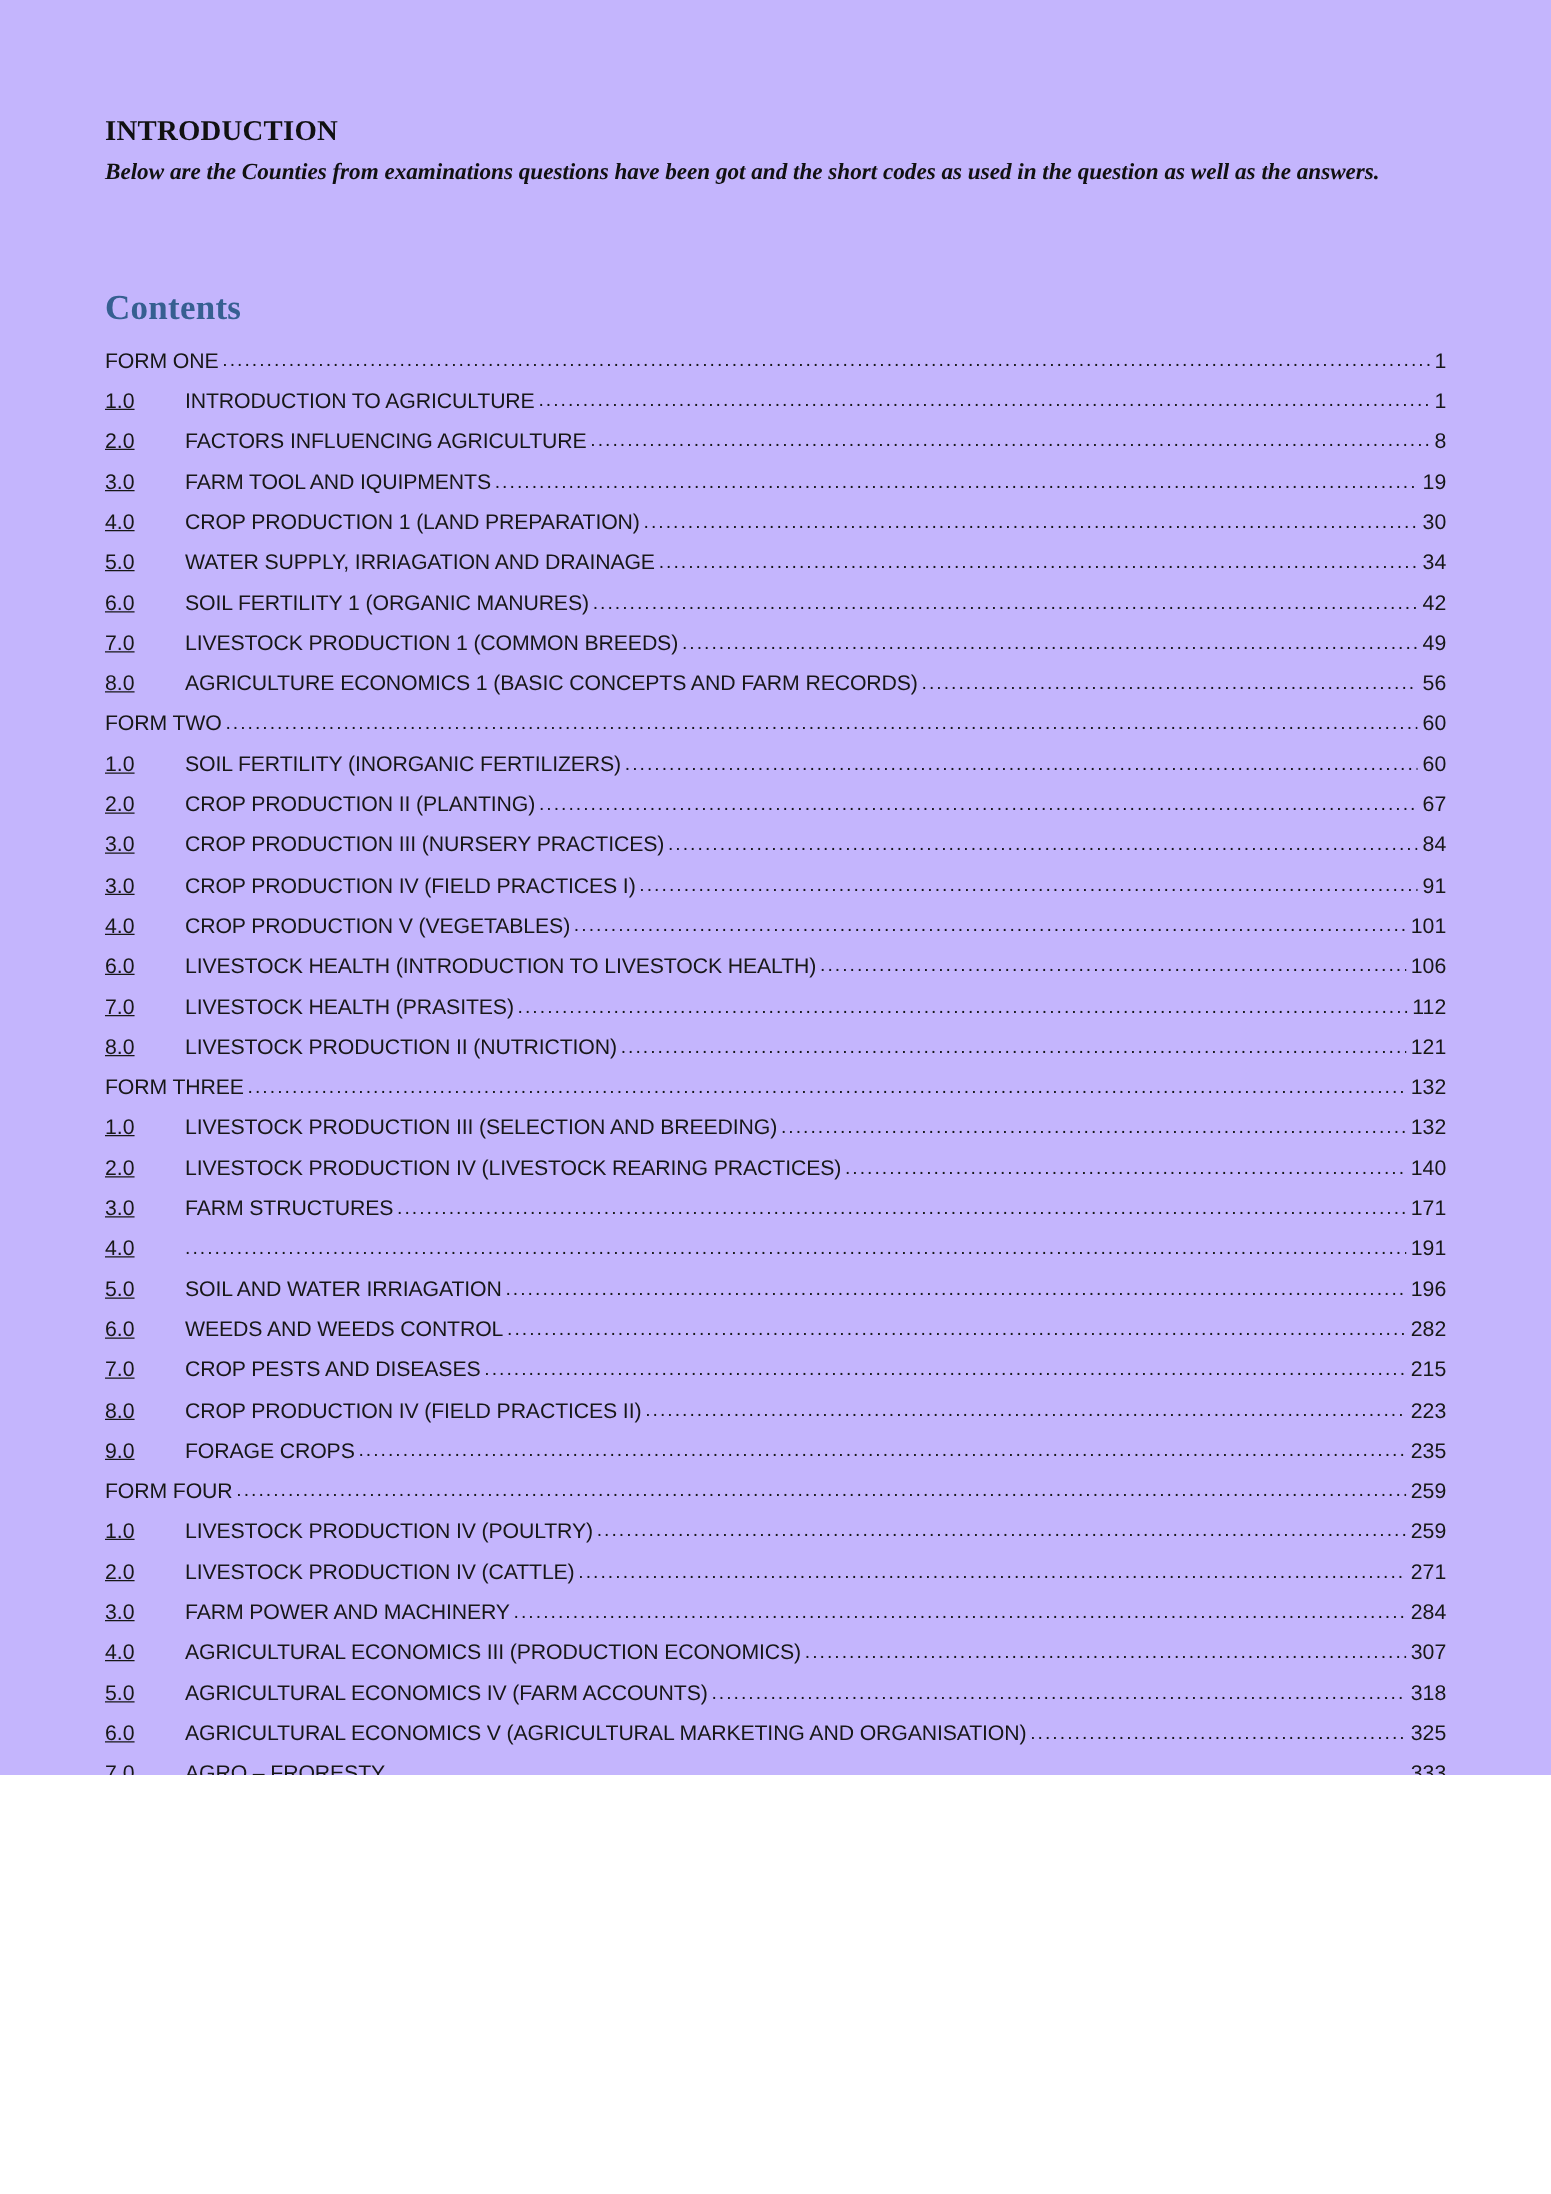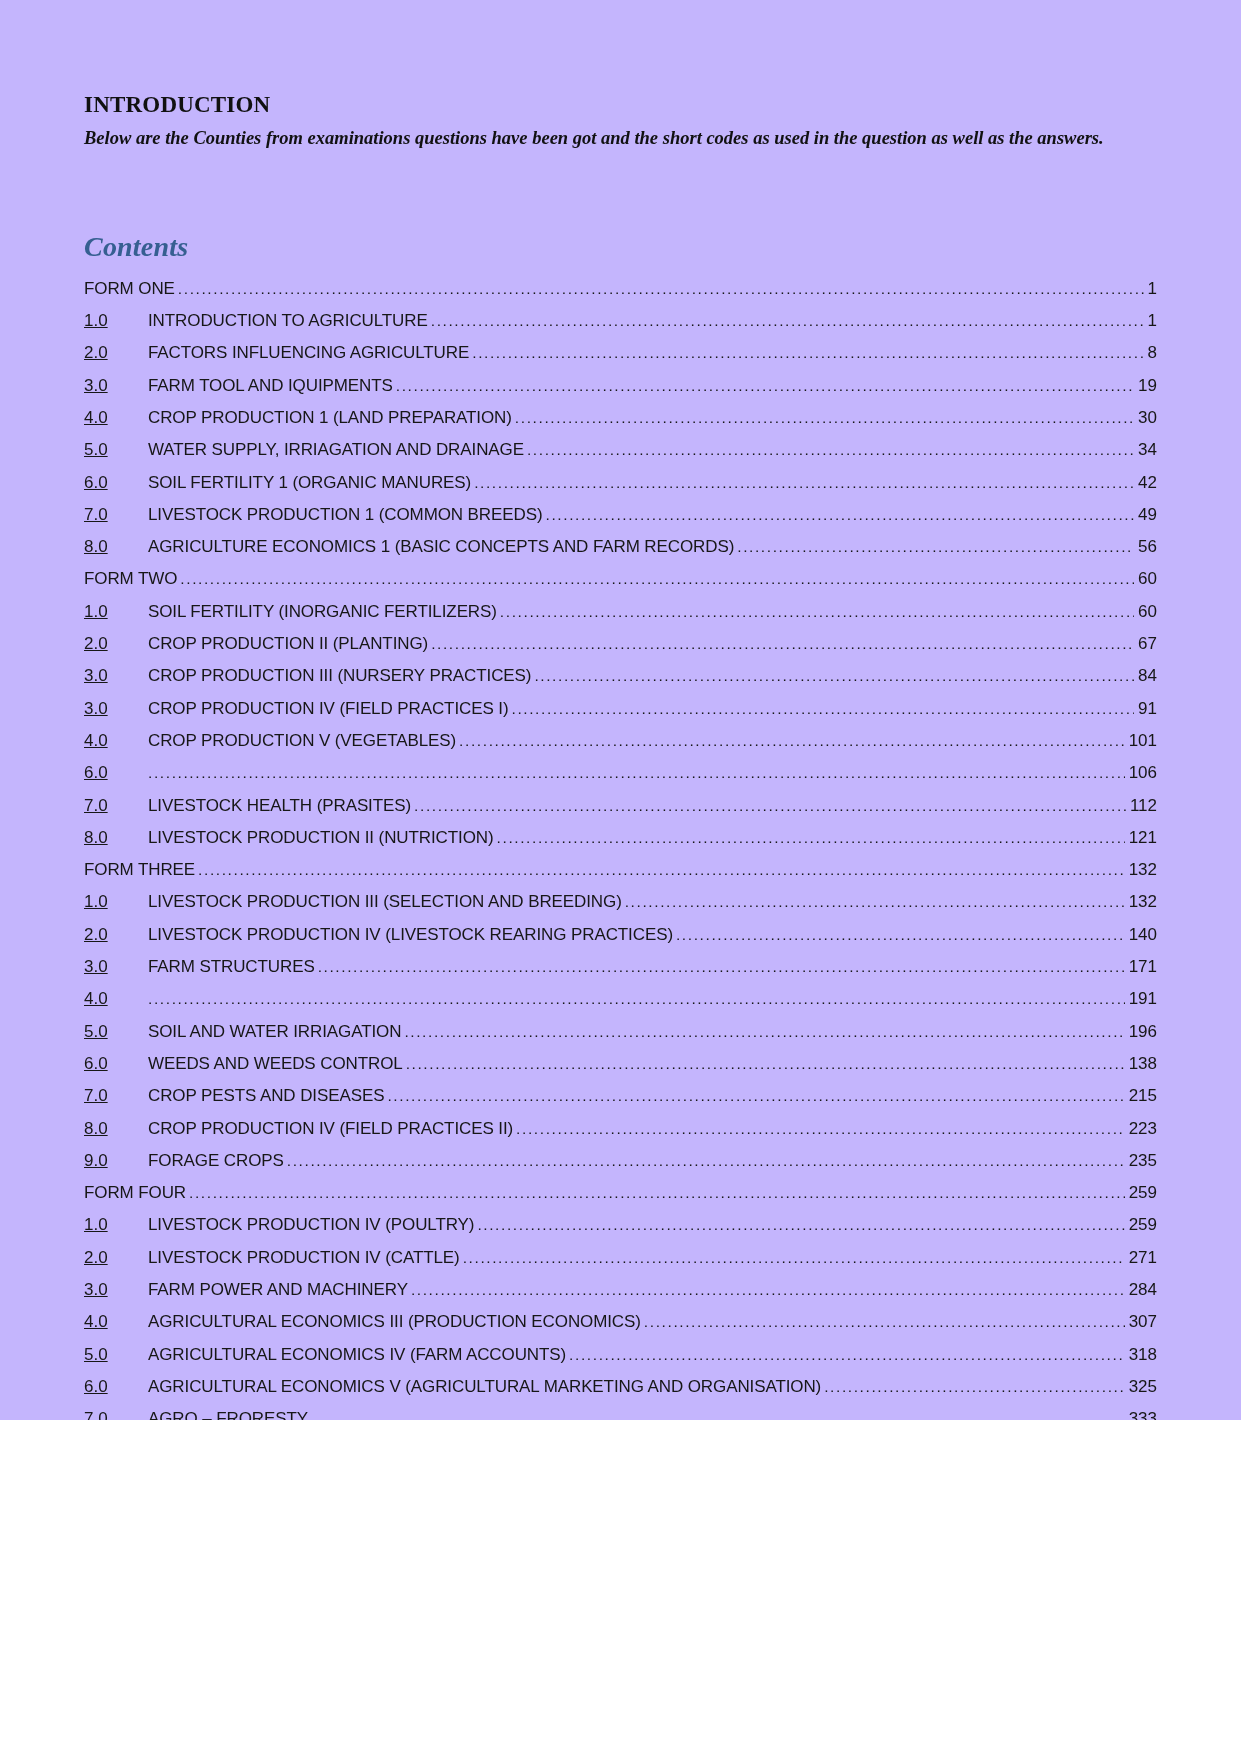--- a/index.html
+++ b/index.html
@@ -36,21 +36,20 @@
     line-height: 1.55;
     color: #111111;
     margin: 0;
   }
   .contents-heading {
     font-family: "Liberation Serif", serif;
     font-weight: bold;
     font-size: 28px;
     margin: 78px 0 10px 0;
     letter-spacing: 0.2px;
-    font-style: italic;
   }
   .toc {
     font-family: "Liberation Sans", sans-serif;
     color: #171717;
     font-size: 17px;
   }
   .toc-row {
     display: flex;
     align-items: center;
     height: 32.3px;
@@ -193,20 +192,21 @@
 
   <div class="toc-row">
     <span class="toc-num">4.0</span>
     <span class="toc-title">CROP PRODUCTION V (VEGETABLES)</span>
     <span class="toc-dots"></span>
     <span class="toc-page">101</span>
   </div>
 
   <div class="toc-row">
     <span class="toc-num">6.0</span>
+    <span class="toc-title">LIVESTOCK HEALTH (INTRODUCTION TO LIVESTOCK HEALTH)</span>
     <span class="toc-dots"></span>
     <span class="toc-page">106</span>
   </div>
 
   <div class="toc-row">
     <span class="toc-num">7.0</span>
     <span class="toc-title">LIVESTOCK HEALTH (PRASITES)</span>
     <span class="toc-dots"></span>
     <span class="toc-page">112</span>
   </div>
@@ -256,21 +256,21 @@
     <span class="toc-num">5.0</span>
     <span class="toc-title">SOIL AND WATER IRRIAGATION</span>
     <span class="toc-dots"></span>
     <span class="toc-page">196</span>
   </div>
 
   <div class="toc-row">
     <span class="toc-num">6.0</span>
     <span class="toc-title">WEEDS AND WEEDS CONTROL</span>
     <span class="toc-dots"></span>
-    <span class="toc-page">138</span>
+    <span class="toc-page">282</span>
   </div>
 
   <div class="toc-row">
     <span class="toc-num">7.0</span>
     <span class="toc-title">CROP PESTS AND DISEASES</span>
     <span class="toc-dots"></span>
     <span class="toc-page">215</span>
   </div>
 
   <div class="toc-row">

